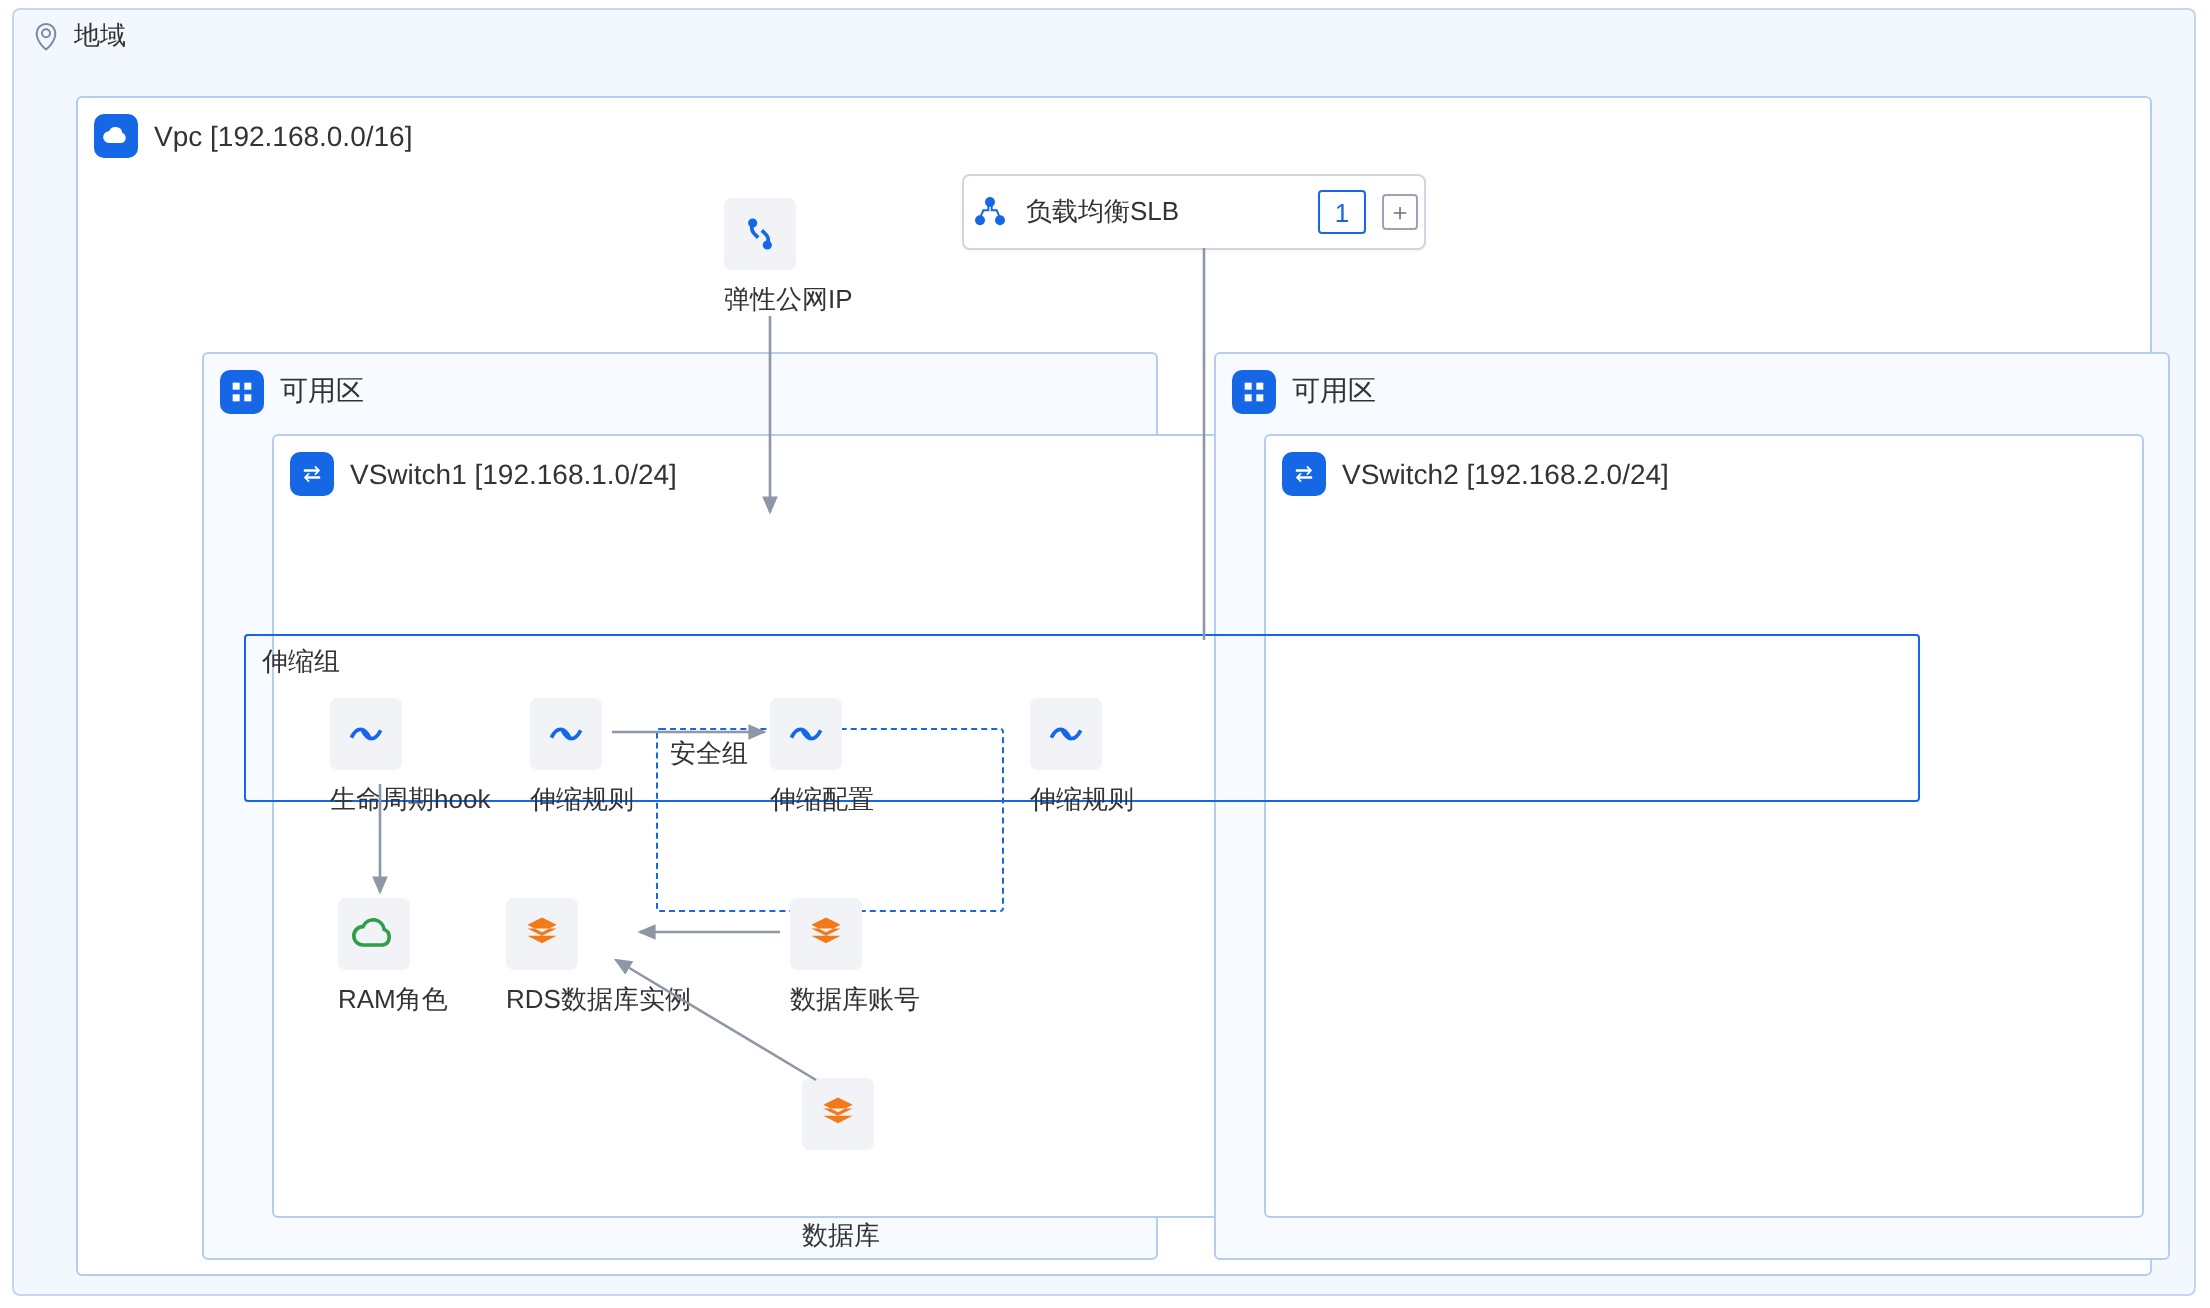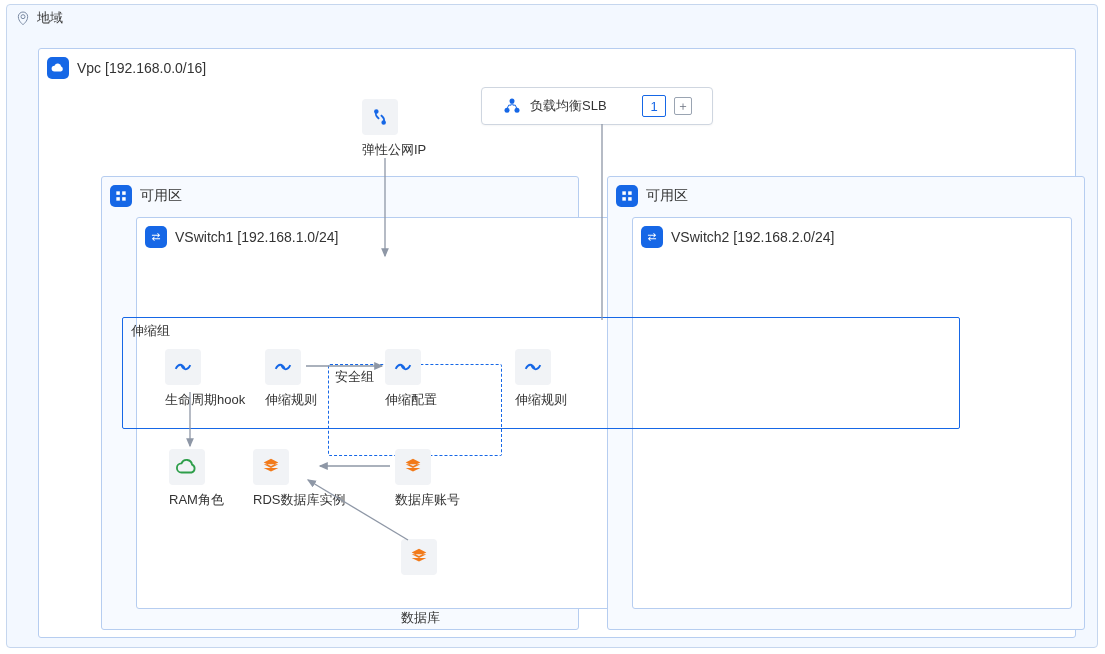--- a/index.html
+++ b/index.html
@@ -58,21 +58,21 @@
 .badge svg { width: 14px; height: 14px; }
 
 .slb {
   position: absolute;
   left: 442px; top: 38px;
   width: 232px; height: 38px;
   border: 1px solid #cfd6e0;
   border-radius: 4px;
   background: #fff;
   display: flex; align-items: center;
-  padding: 0 20px;
+  padding: 0 3px;
   gap: 8px;
   box-shadow: 0 1px 2px rgba(0,0,0,0.04);
 }
 .slb .slb-icon { width: 20px; height: 20px; }
 .slb .count {
   margin-left: auto;
   width: 24px; height: 22px;
   border: 1px solid #1667e6;
   color: #1667e6;
   display: flex; align-items: center; justify-content: center;
@@ -128,21 +128,21 @@
   position: absolute; left: 8px; top: 8px;
   display: flex; align-items: center; gap: 8px;
   font-size: 14px;
 }
 .vsw1 { left: 34px; top: 40px; width: 488px; height: 392px; }
 .vsw2 { left: 24px; top: 40px; width: 440px; height: 392px; }
 
 .scaling-group {
   position: absolute;
   left: 83px; top: 268px;
-  width: 838px; height: 112px;
+  width: 838px; height: 84px;
   border: 1px solid #1667e6;
   border-radius: 2px;
   background: transparent;
 }
 .scaling-group .sg-label {
   position: absolute; left: 8px; top: 4px; font-size: 13px; color: #333;
 }
 
 .security-group {
   position: absolute;

